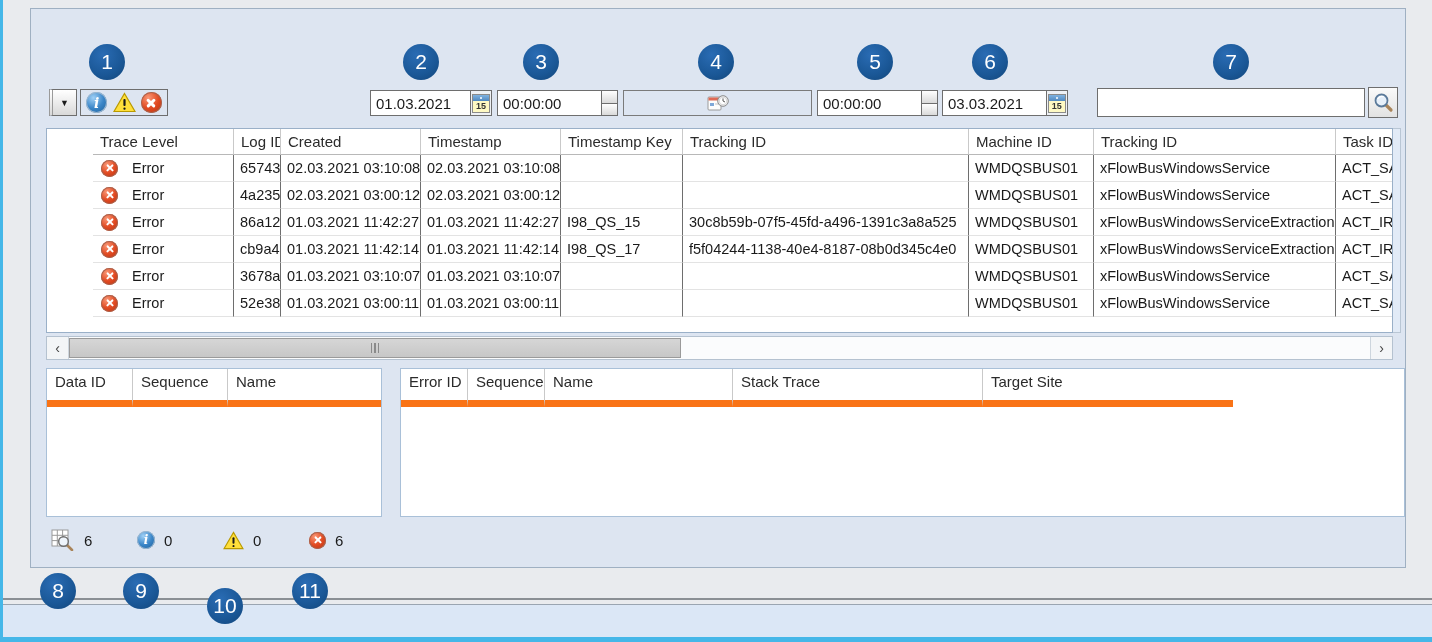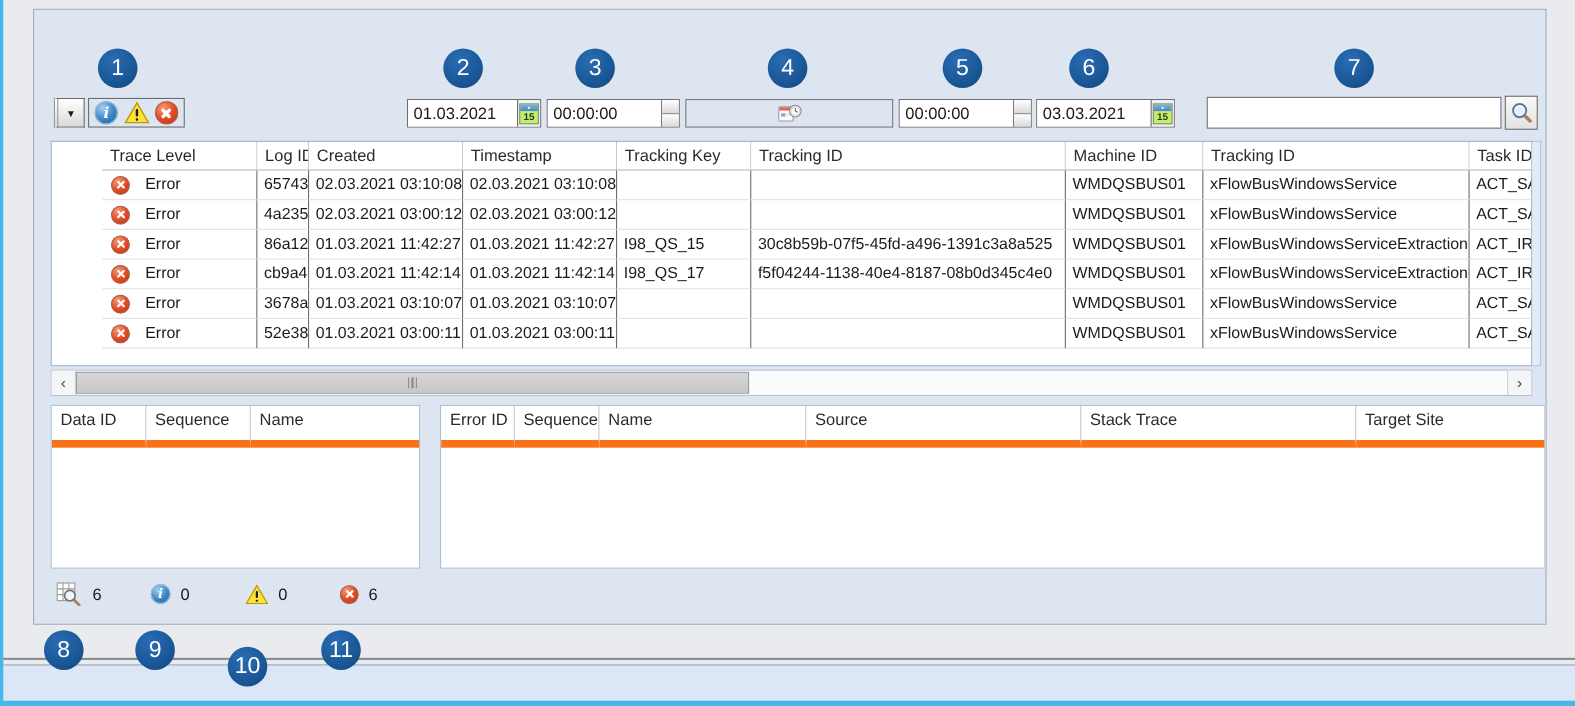--- a/index.html
+++ b/index.html
@@ -49,21 +49,21 @@
   .icon-error.small { width:17px; height:17px; }
   .icon-error.small::before, .icon-error.small::after { width:9px; height:2.3px; }
 
   .warn-svg { display:block; }
 
   .group { position:absolute; height:26px; border:1px solid #6e6e6e; display:flex; background:#fff; }
   .group input { border:none; outline:none; font-family:"Liberation Sans",sans-serif;
     font-size:15px; color:#1a1a1a; padding:0 5px; width:100%; background:#fff; min-width:0; }
   .cal-btn { width:26px; border-left:1px solid #6e6e6e; background:#eef1f5;
     display:flex; align-items:center; justify-content:center; }
-  .cal-ic { width:18px; height:19px; background:#bef264; border:1px solid #8a8a8a; position:relative;
+  .cal-ic { width:18px; height:19px; background:#fef9c3; border:1px solid #8a8a8a; position:relative;
     font-size:9px; font-weight:bold; color:#333; display:flex; align-items:flex-end; justify-content:center; }
   .cal-ic::before { content:""; position:absolute; top:0; left:0; right:0; height:6px;
     background:linear-gradient(#7fb2e0,#4f88c0); }
   .cal-ic::after { content:""; position:absolute; top:2px; left:50%; width:2px; height:2px;
     background:#fff; transform:translateX(-50%); border-radius:50%; }
   .cal-num { position:relative; padding-bottom:1px; }
 
   .spin { width:19px; display:flex; flex-direction:column; border-left:1px solid #6e6e6e; }
   .spin > div { flex:1; background:linear-gradient(#ffffff,#dadada); }
   .spin > div:first-child { border-bottom:1px solid #6e6e6e; }
@@ -210,21 +210,21 @@
         </svg>
       </span>
     </div>
 
     <div class="grid">
       <div class="g-row g-head">
         <div class="g-cell">Trace Level</div>
         <div class="g-cell">Log ID</div>
         <div class="g-cell">Created</div>
         <div class="g-cell">Timestamp</div>
-        <div class="g-cell">Tracking Key</div>
+        <div class="g-cell">Timestamp Key</div>
         <div class="g-cell">Tracking ID</div>
         <div class="g-cell">Machine ID</div>
         <div class="g-cell">Tracking ID</div>
         <div class="g-cell">Task ID</div>
       </div>
       <div class="g-body">
 
         <div class="g-row">
           <div class="g-cell lvl">
               <span class="icon-error small"></span>
@@ -334,21 +334,20 @@
         <span>Sequence</span>
         <span>Name</span>
       </div>
     </div>
 
     <div class="dtable right">
       <div class="d-head">
         <span>Error ID</span>
         <span>Sequence</span>
         <span>Name</span>
-        <span>Source</span>
         <span>Stack Trace</span>
         <span>Target Site</span>
       </div>
     </div>
 
     <div class="status-row">
       <div class="stat">
         <span>
           <svg width="24" height="22" viewBox="0 0 24 22">
             <rect x="1" y="1" width="16" height="16" fill="#ffffff" stroke="#9a9a9a"></rect>

